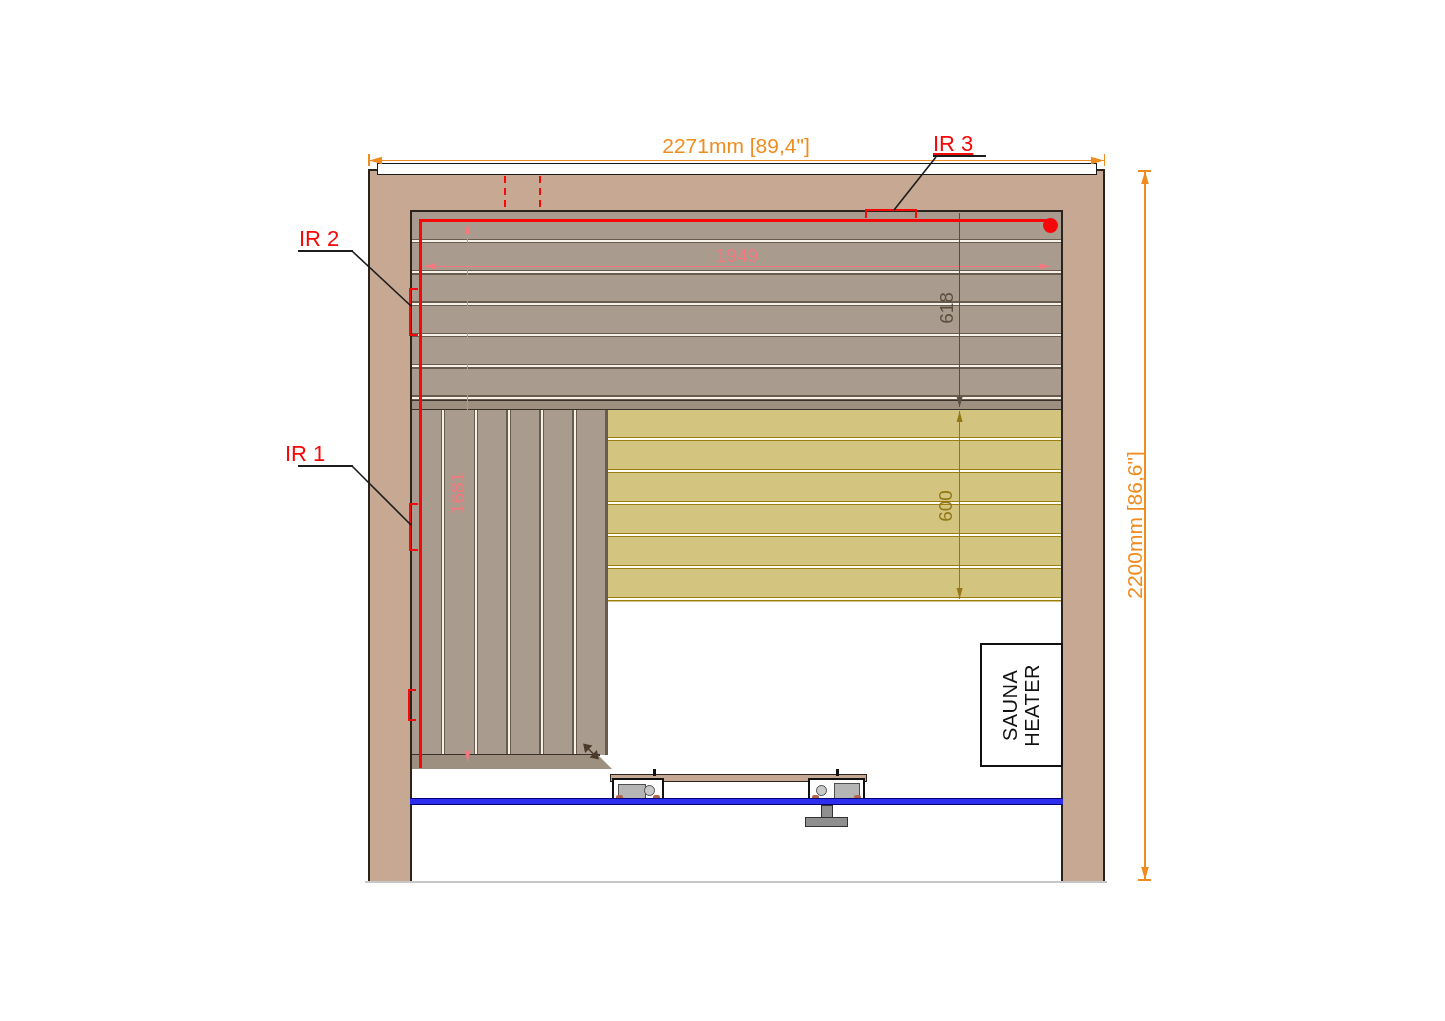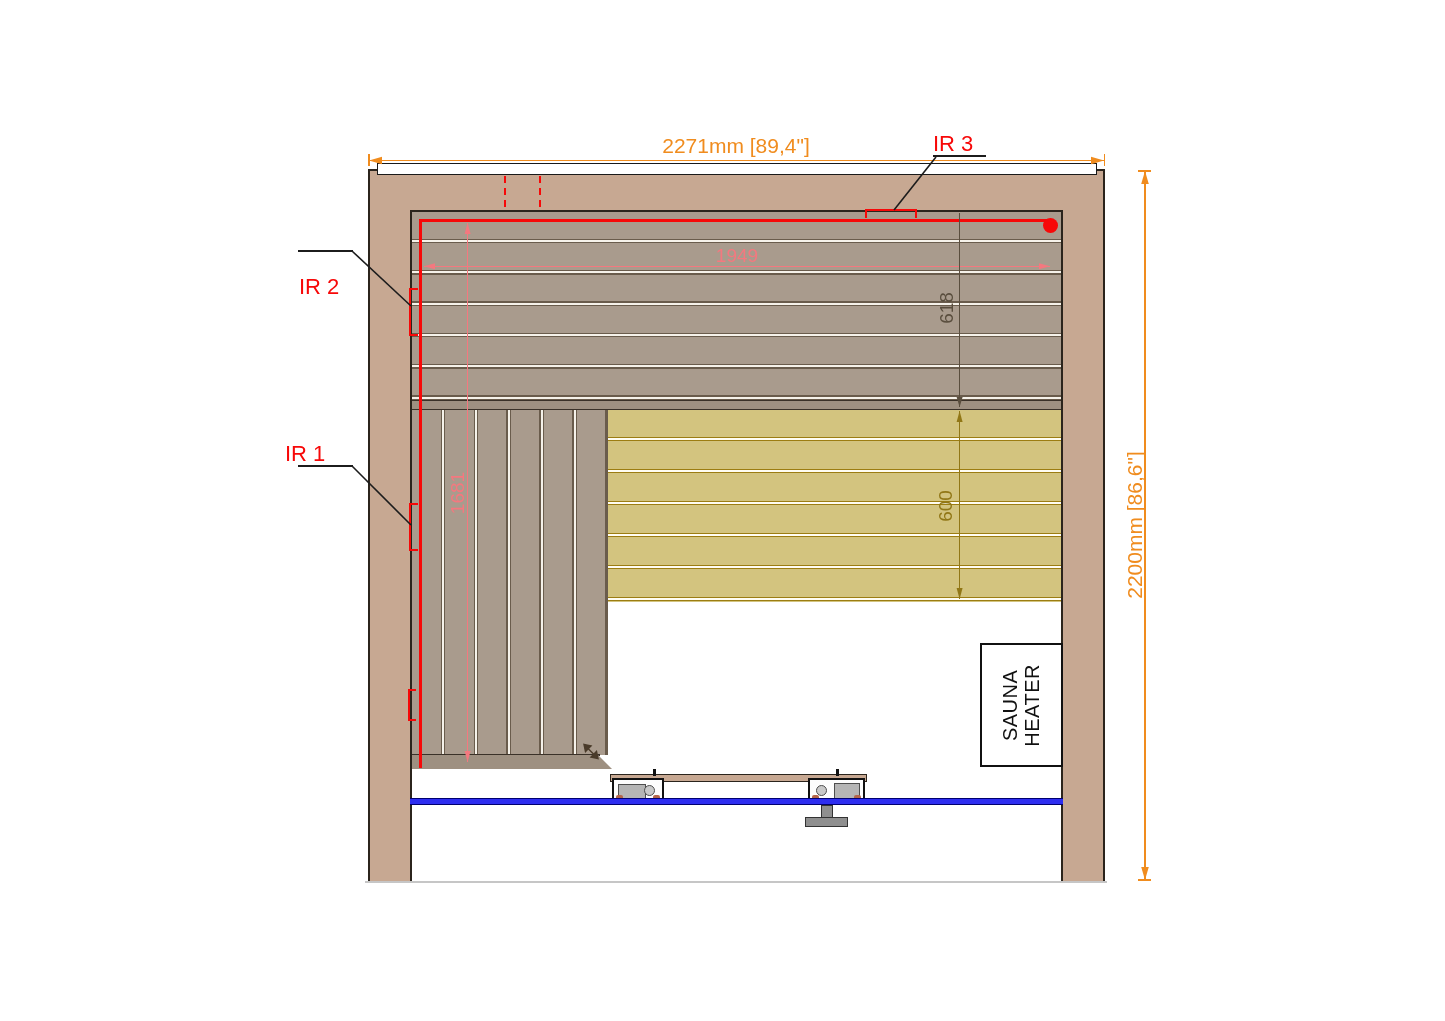--- a/index.html
+++ b/index.html
@@ -131,23 +131,23 @@
   <div class="abs wire-h"></div>
   <div class="abs wire-v"></div>
   <div class="abs power-dot"></div>
   <div class="abs dash" style="left:503.5px;"></div>
   <div class="abs dash" style="left:538.5px;"></div>
   <div class="abs br-top"></div>
   <div class="abs br-side" style="left:409px;top:288px;"></div>
   <div class="abs br-side" style="left:409px;top:503px;"></div>
   <div class="abs br-small"></div>
 
-  <div class="abs ir-label" style="left:933px;top:131px;">IR 3</div>
+  <div class="abs ir-label" style="left:933px;top:131px;text-decoration:underline;">IR 3</div>
   <div class="abs ir-underline" style="left:933px;top:155px;width:53px;"></div>
-  <div class="abs ir-label" style="left:299px;top:226px;margin-top:48px;">IR 2</div>
+  <div class="abs ir-label" style="left:299px;top:226px;">IR 2</div>
   <div class="abs ir-underline" style="left:298px;top:250px;width:55px;"></div>
   <div class="abs ir-label" style="left:285px;top:441px;">IR 1</div>
   <div class="abs ir-underline" style="left:298px;top:465px;width:55px;"></div>
 
   <div class="abs dim-line-p" style="left:424px;top:265.5px;width:626px;height:1.6px;"></div>
   <div class="abs txt-pink ctr" style="left:689px;top:245px;width:96px;">1949</div>
   <div class="abs dim-line-p" style="left:466.8px;top:223px;width:1.6px;height:539px;"></div>
   <div class="abs txt-pink rot" style="left:434px;top:482px;width:48px;">1681</div>
 
   <div class="abs line-olive" style="left:958.8px;top:213px;width:1.6px;height:194px;"></div>

